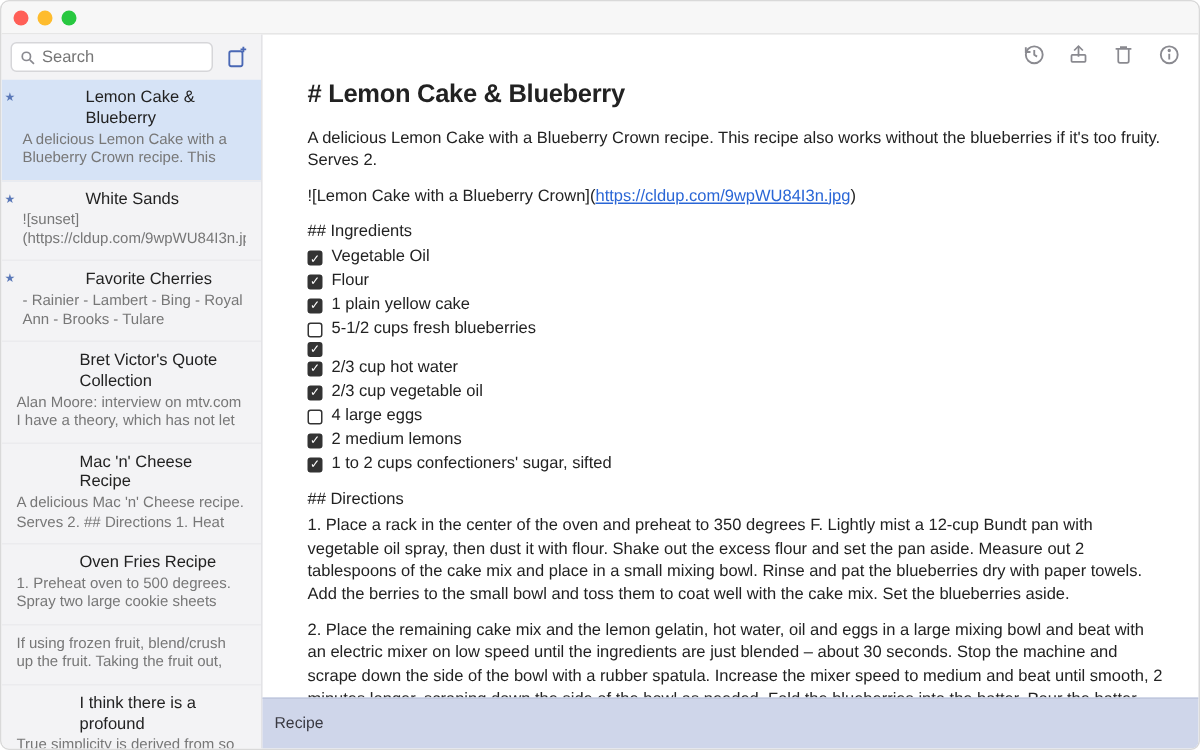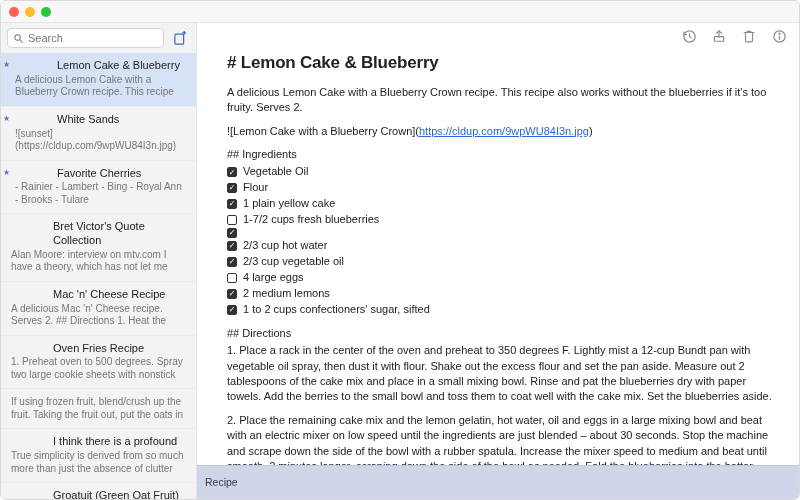--- a/index.html
+++ b/index.html
@@ -5,21 +5,21 @@
   * { box-sizing: border-box; margin: 0; padding: 0; }
   html, body { width: 800px; height: 500px; overflow: hidden; font-family: -apple-system, "Helvetica Neue", Arial, sans-serif; font-size: 11px; color: #222; background: #fff; }
   .window { width: 800px; height: 500px; display: flex; flex-direction: column; border: 1px solid #d9d9d9; border-radius: 6px; overflow: hidden; background: #fff; }
   .titlebar { height: 22px; display: flex; align-items: center; padding: 0 8px; background: #f7f7f7; border-bottom: 1px solid #e6e6e6; }
   .traffic { display: flex; gap: 6px; }
   .dot { width: 10px; height: 10px; border-radius: 50%; }
   .dot.red { background: #ff5f57; }
   .dot.yellow { background: #febc2e; }
   .dot.green { background: #28c840; }
   .body { flex: 1; display: flex; min-height: 0; }
-  .sidebar { width: 196px; background: #f3f3f5; border-right: 1px solid #e3e3e6; display: flex; flex-direction: column; }
+  .sidebar { width: 174px; background: #f3f3f5; border-right: 1px solid #e3e3e6; display: flex; flex-direction: column; }
   .searchrow { display: flex; align-items: center; gap: 6px; padding: 5px 6px; }
   .searchbox { flex: 1; display: flex; align-items: center; gap: 4px; background: #fff; border: 1px solid #d6d6d9; border-radius: 4px; padding: 2px 5px; height: 20px; }
   .searchbox input { border: none; outline: none; font-size: 11px; width: 100%; background: transparent; color: #555; }
   .icon { display: inline-flex; align-items: center; justify-content: center; color: #7a7a80; }
   .newnote { width: 20px; height: 20px; display: flex; align-items: center; justify-content: center; border-radius: 4px; }
   .list { flex: 1; overflow: hidden; }
   .item { padding: 6px 10px 7px 10px; border-bottom: 1px solid #ebebee; position: relative; }
   .item.selected { background: #d6e3f6; }
   .item .title { font-size: 11px; font-weight: 400; color: #222; line-height: 1.25; margin-left: 42px; }
   .item .preview { font-size: 10px; color: #777; line-height: 1.25; margin-top: 1px; max-height: 25px; overflow: hidden; }
@@ -163,21 +163,21 @@
             <div class="ing-row">
               <span class="box checked">✓</span>
               <span>Flour</span>
             </div>
             <div class="ing-row">
               <span class="box checked">✓</span>
               <span>1 plain yellow cake</span>
             </div>
             <div class="ing-row">
               <span class="box"></span>
-              <span>1-7/2 cups fresh blueberries</span>
+              <span>5-1/2 cups fresh blueberries</span>
             </div>
             <div class="ing-row">
               <span class="box checked">✓</span>
             </div>
             <div class="ing-row">
               <span class="box checked">✓</span>
               <span>2/3 cup hot water</span>
             </div>
             <div class="ing-row">
               <span class="box checked">✓</span>

